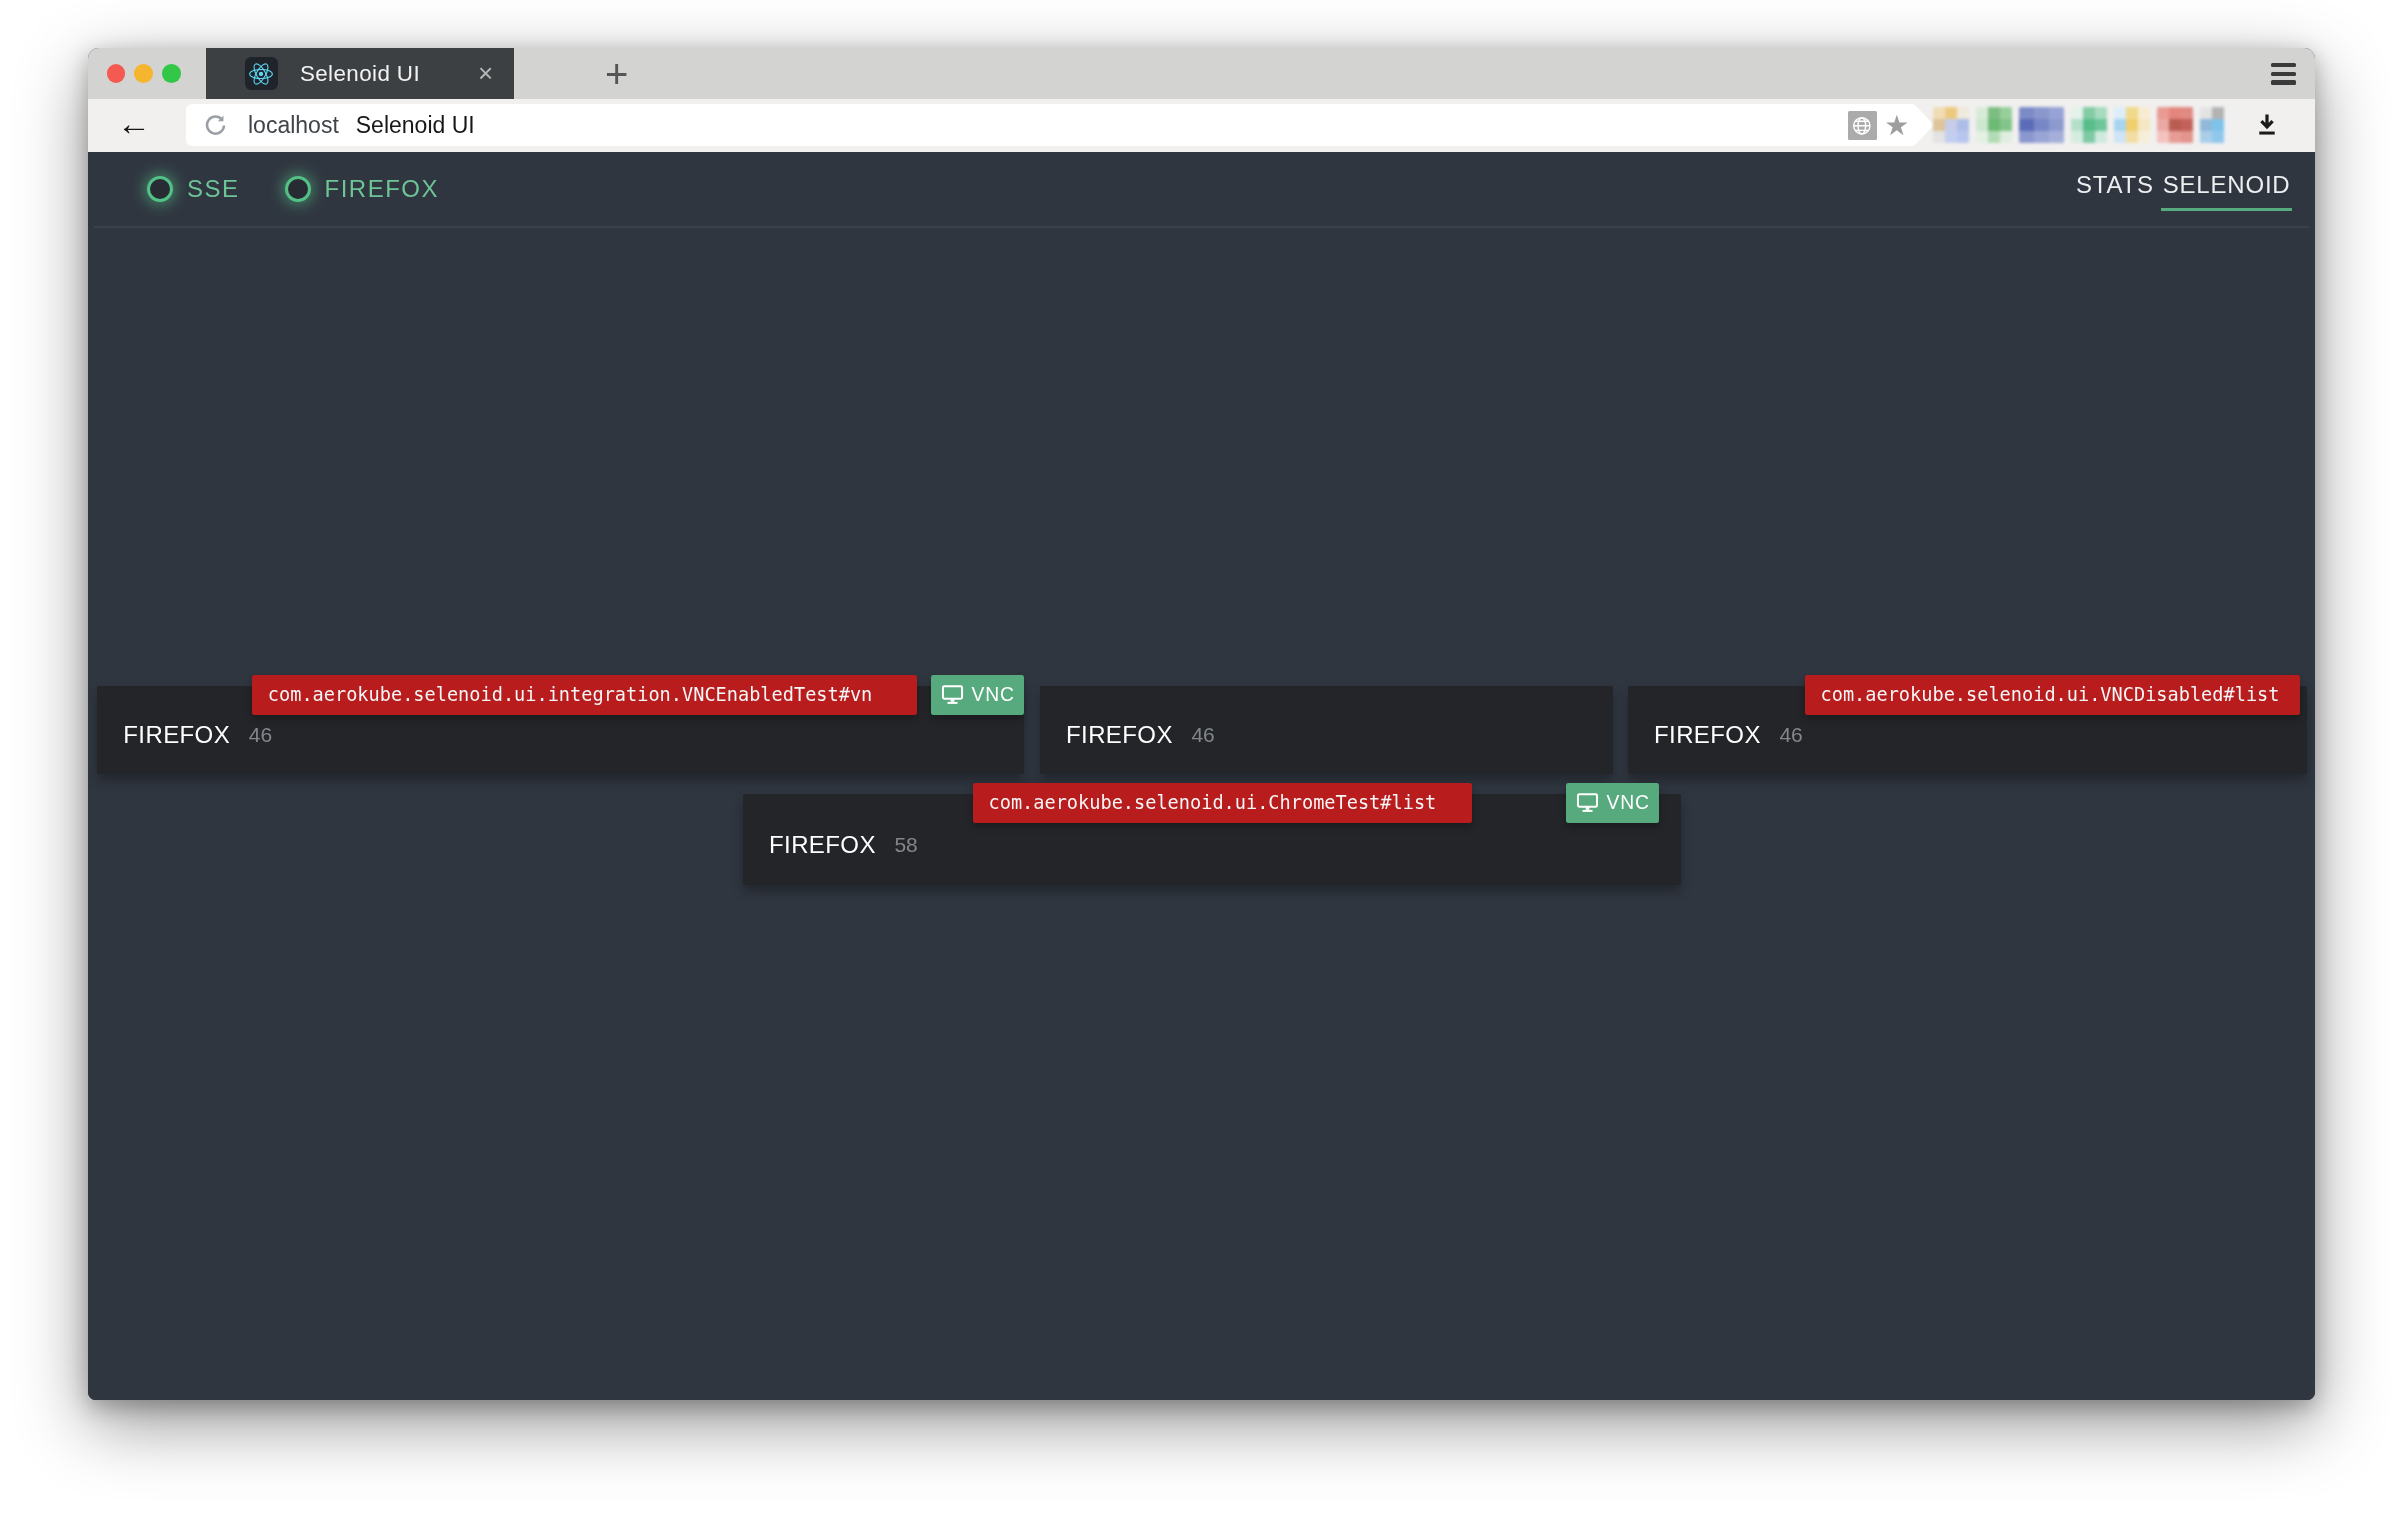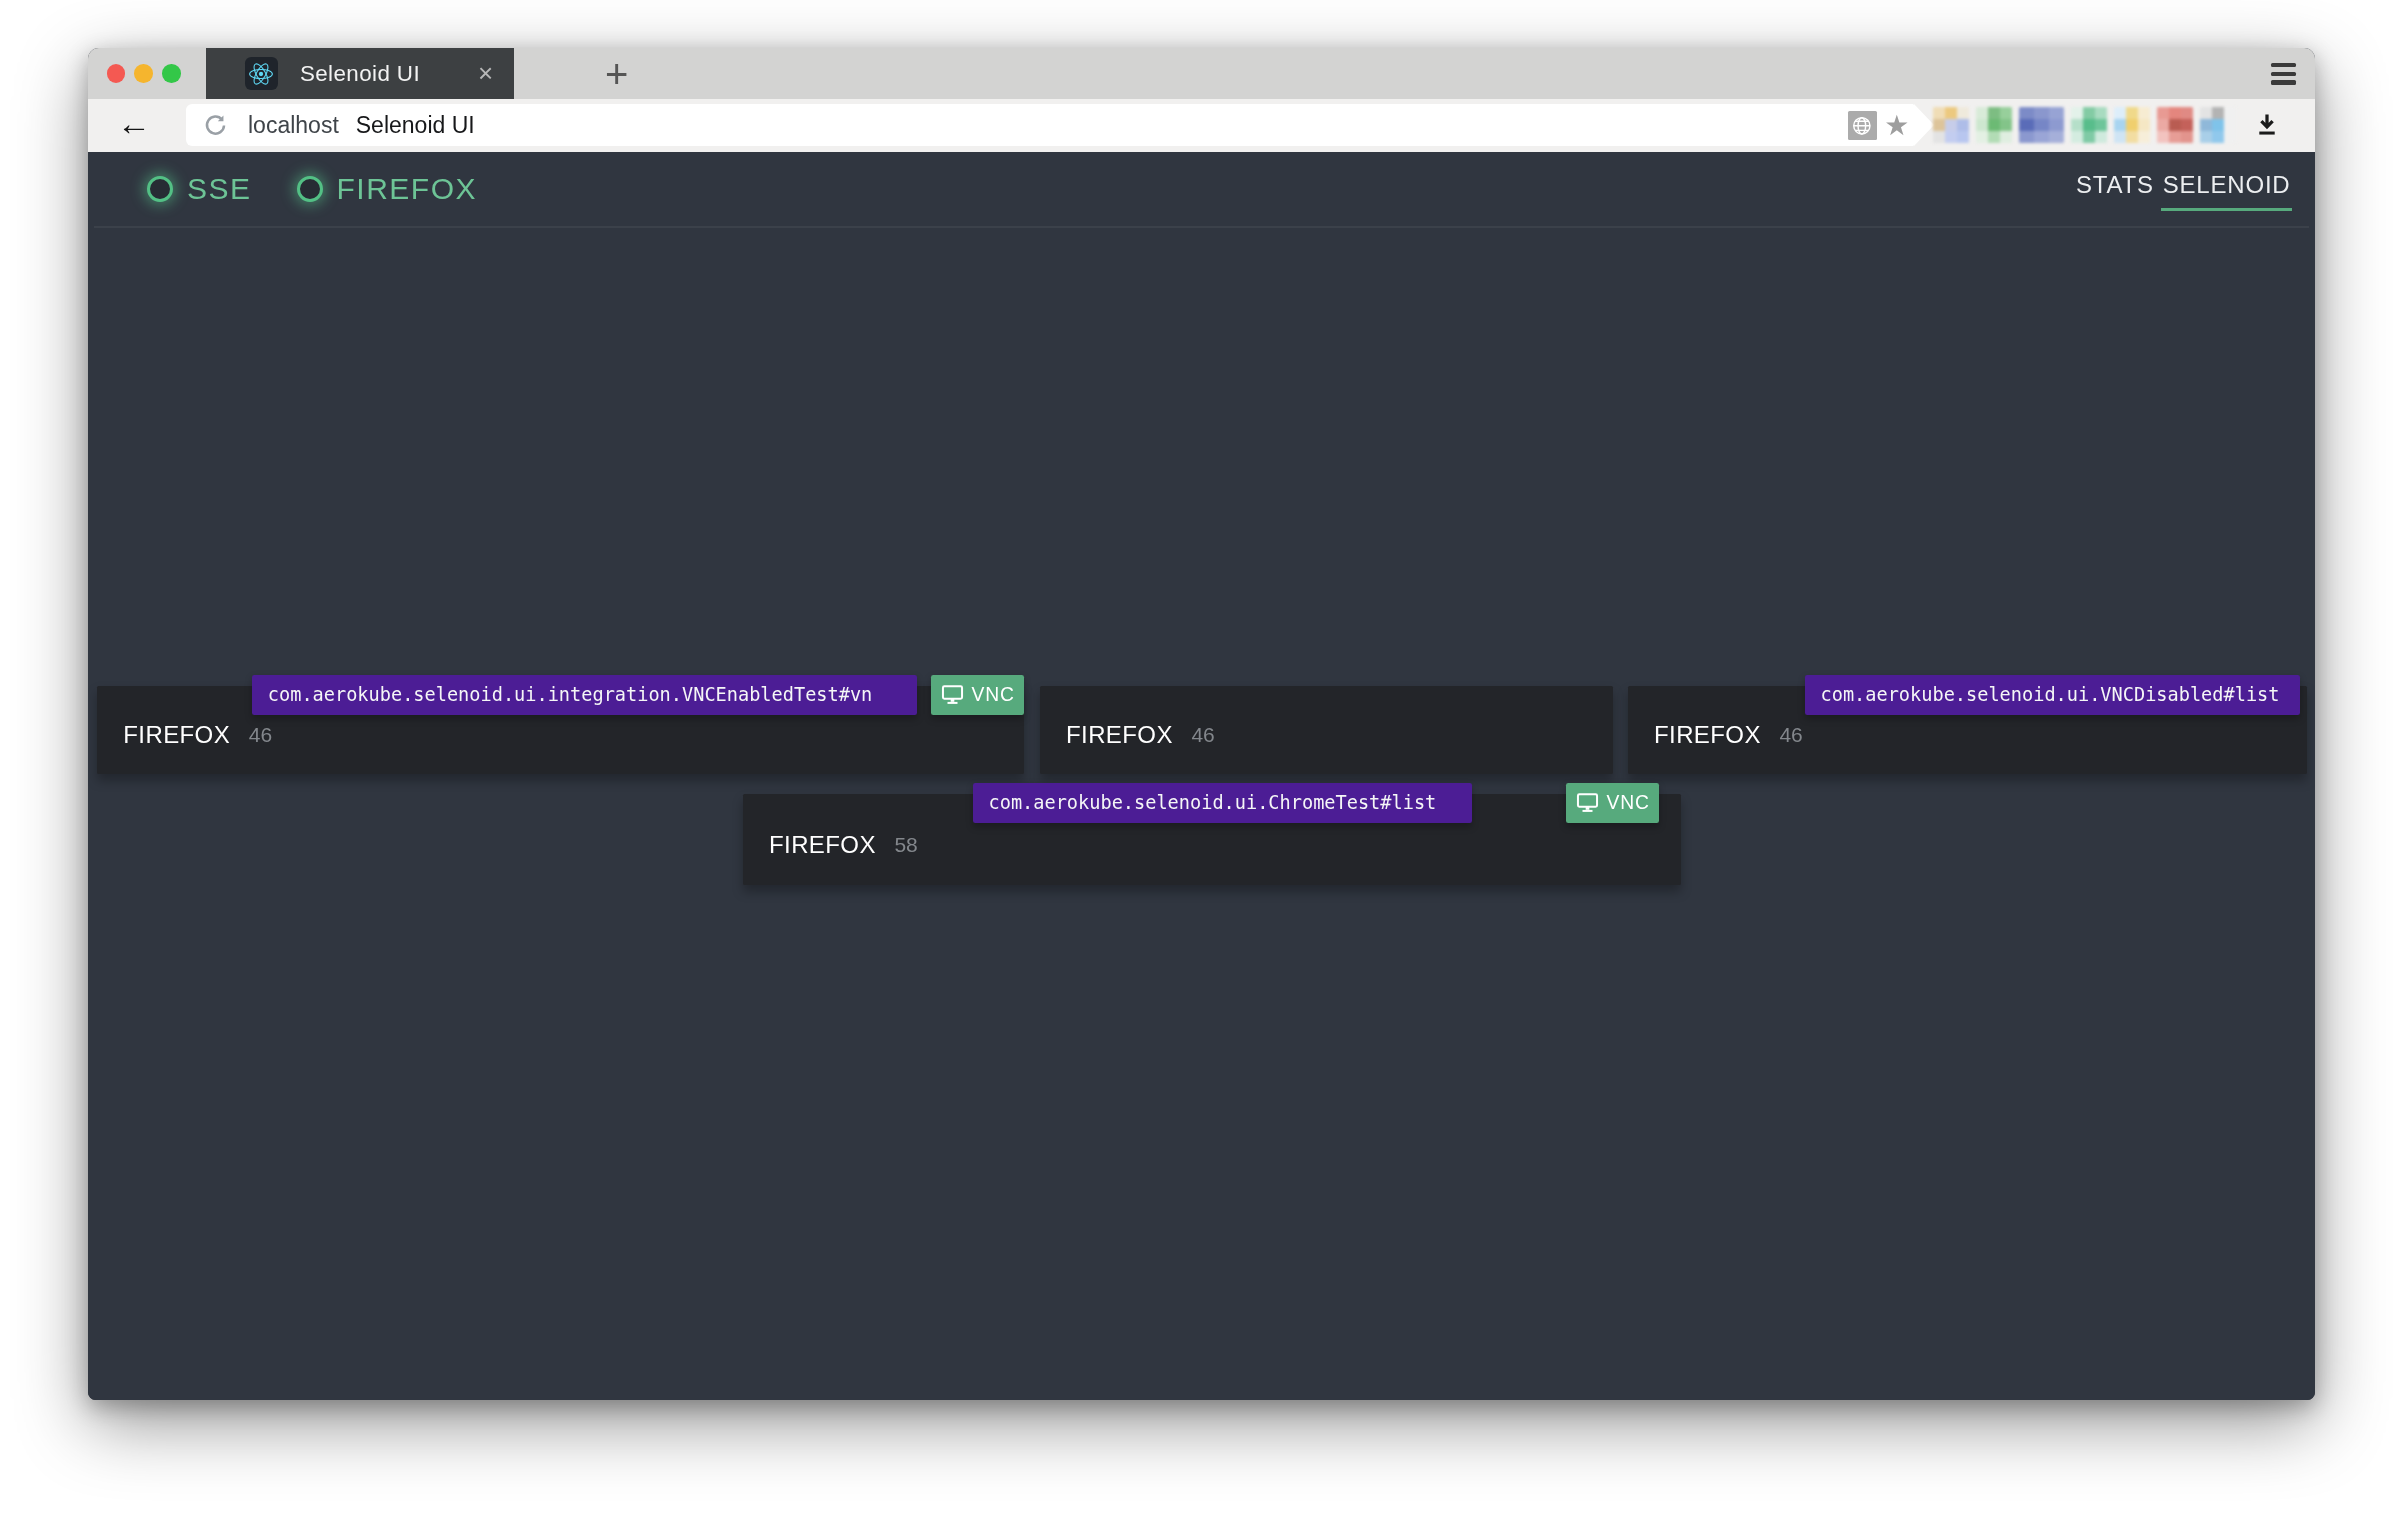--- a/index.html
+++ b/index.html
@@ -58,35 +58,35 @@
 
   
   .content{position:relative;height:1249px;background:#303640;}
   .appnav{height:74px;display:flex;align-items:center;padding:0 23px 0 59px;box-sizing:border-box;}
   .status-item{display:flex;align-items:center;margin-right:45px;}
   .ring{
     width:20px;height:20px;border-radius:50%;box-sizing:content-box;
     border:3.9px solid #53c085;background:#272c34;
     box-shadow:0 0 12.4px 3.9px rgba(86,199,139,.45);
   }
-  .status-label{color:#6dc496;font-size:30px;letter-spacing:1.5px;margin-left:14px;}
+  .status-label{color:#6dc496;font-size:24px;letter-spacing:1.5px;margin-left:14px;}
   .nav-tabs{margin-left:auto;display:flex;align-items:flex-start;gap:6px;}
   .nav-tab{color:#eceef0;font-size:24px;letter-spacing:0.8px;padding:4.6px 1.5px 9.3px 1.5px;}
   .nav-tab.active{border-bottom:3.9px solid var(--accent,#57aa7d);}
   .divider{height:1.5px;background:rgba(255,255,255,.055);margin:0 6.2px;}
 
   .card{
     position:absolute;background:#232529;border-radius:1.5px;
     box-shadow:0 6.2px 10.8px rgba(0,0,0,.28);
     display:flex;align-items:center;padding:10.8px 0 0 26px;box-sizing:border-box;
   }
   .b-name{color:#ffffff;font-size:24px;letter-spacing:0.4px;}
   .b-ver{color:#83878c;font-size:21px;margin-left:18.6px;}
   .chip{
-    position:absolute;top:-10.8px;height:40px;background:#4c1d95;border-radius:2.3px;
+    position:absolute;top:-10.8px;height:40px;background:#b91c1c;border-radius:2.3px;
     color:#f5f6f7;font-family:"DejaVu Sans Mono", monospace;font-size:18.6px;line-height:40px;
     padding:0 15.5px;box-sizing:border-box;white-space:nowrap;overflow:hidden;
     box-shadow:0 3.9px 7.7px rgba(0,0,0,.25);
   }
   .vncbtn{
     position:absolute;top:-10.8px;width:93px;height:40px;background:var(--accent,#57aa7d);border-radius:2.3px;
     display:flex;align-items:center;justify-content:center;gap:7.7px;
     color:#fff;font-size:19.3px;letter-spacing:0.8px;box-shadow:0 3.9px 7.7px rgba(0,0,0,.25);cursor:pointer;
   }
   .vncbtn svg{display:block;}

